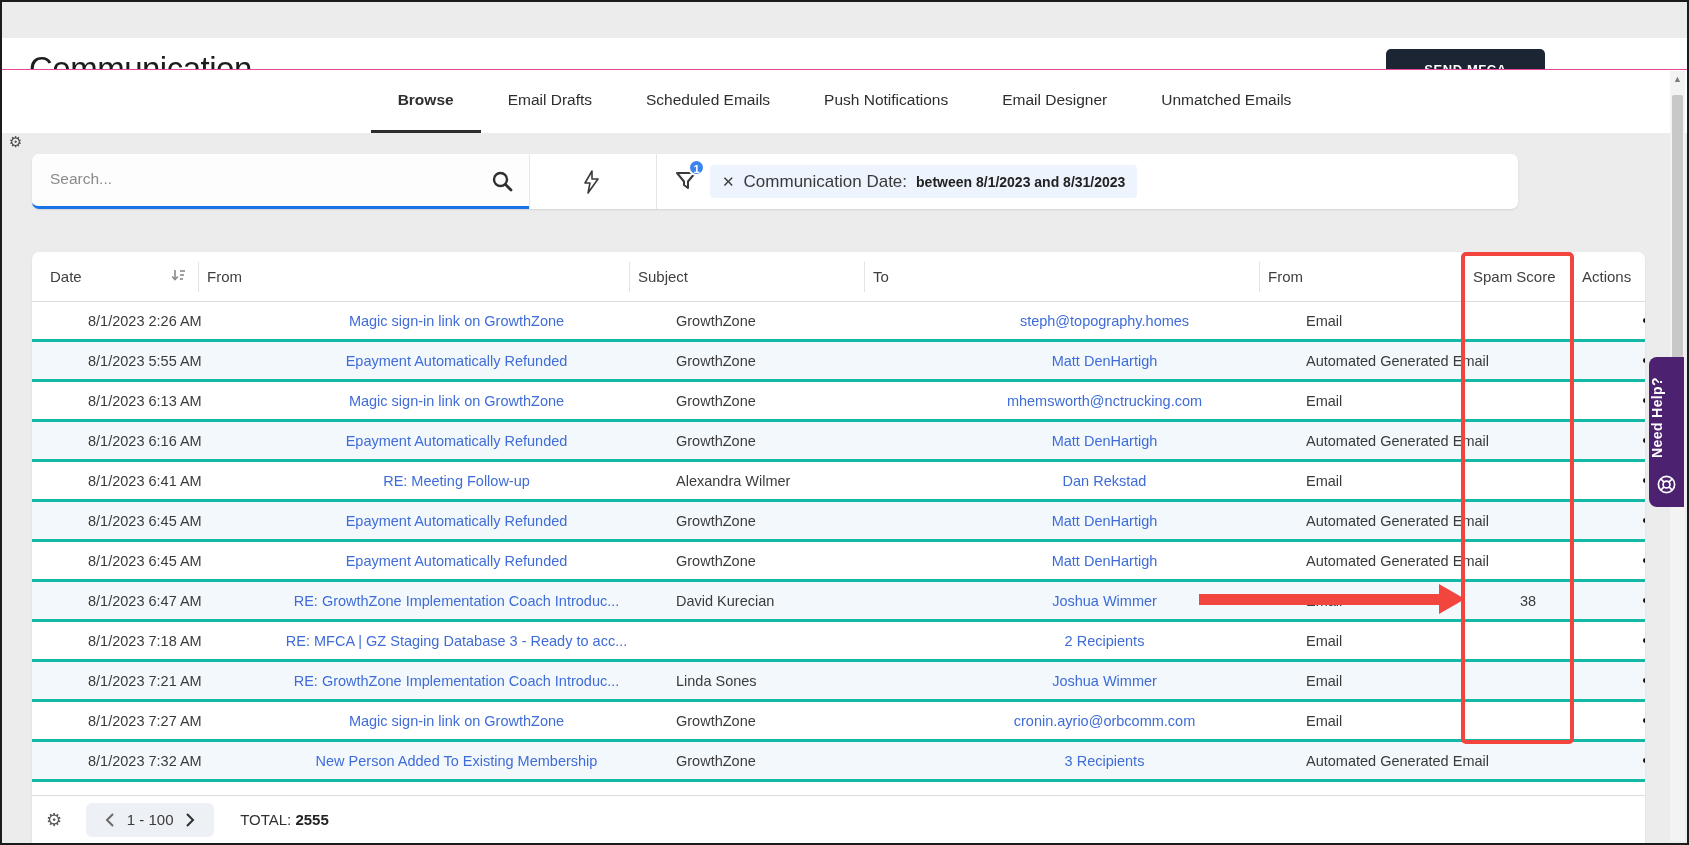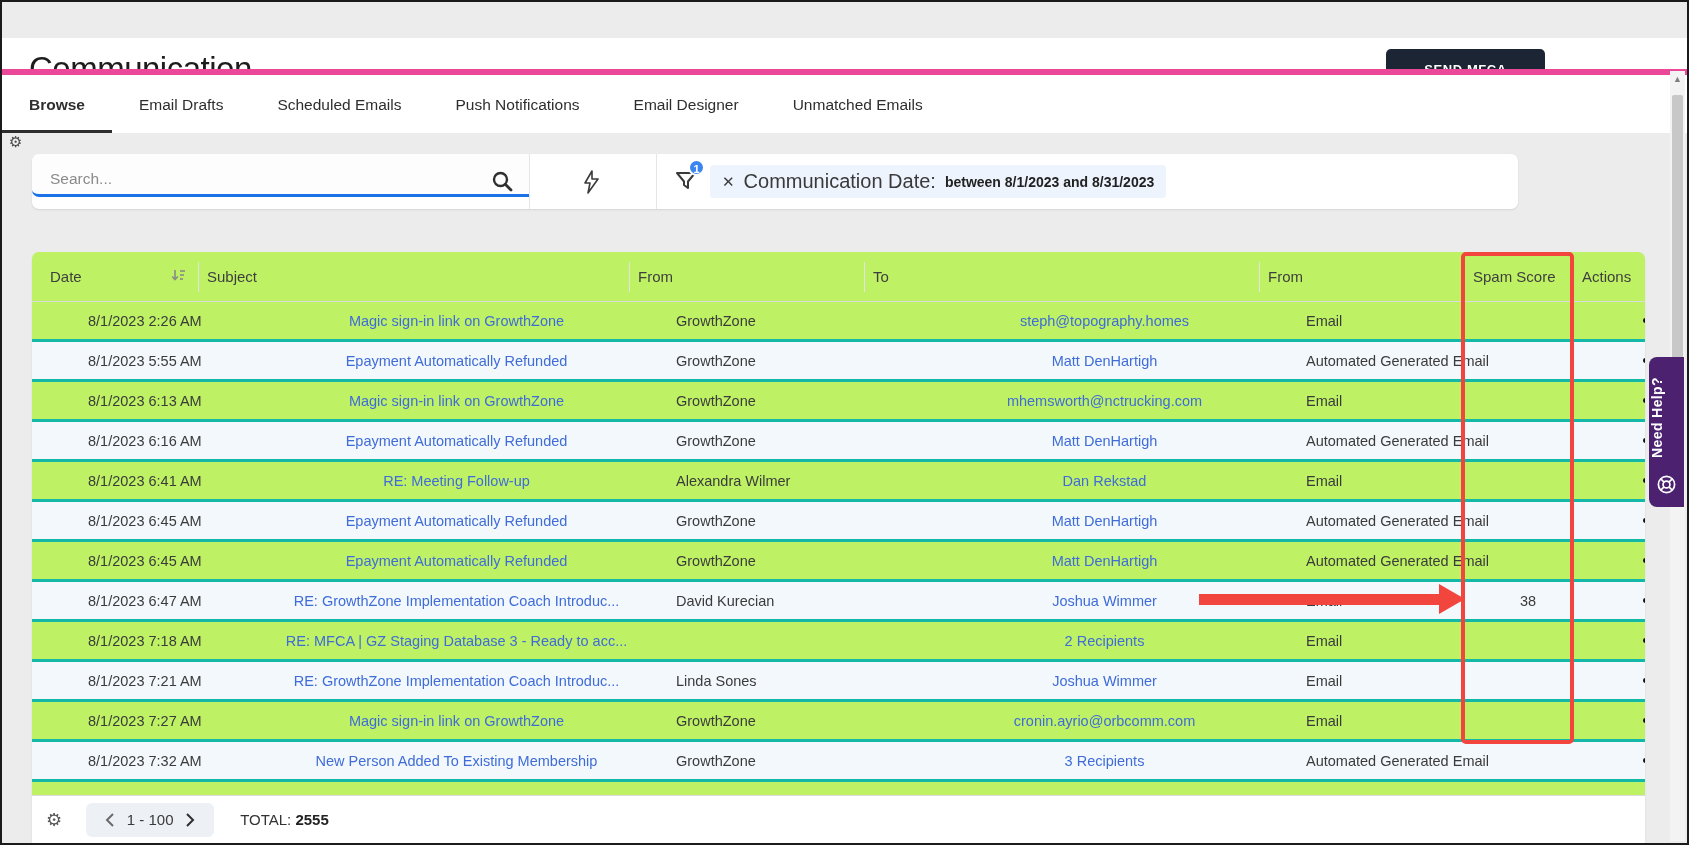--- a/index.html
+++ b/index.html
@@ -15,55 +15,55 @@
   
   .app-header { position:absolute; top:0; left:0; right:0; height:67px; background:#fff; z-index:2;margin-top:36px; }
   .page-title { position:absolute; left:27px; top:12px; font-size:33px; font-weight:400; color:#1d1d1d; letter-spacing:-0.5px; }
   .send-email-btn {
     position:absolute; left:1384px; top:11px; width:159px; height:41px;
     background:#1b2533; color:#fff; border:none; border-radius:5px;
     font-size:13px; font-weight:bold; letter-spacing:0.6px; cursor:pointer;
     font-family:inherit;
   }
   
-  .tabbar { position:absolute; top:67px; left:0; right:0; height:64px; background:#fff; border-top:6px solid #ec4899; display:flex; z-index:2; }
+  .tabbar { position:absolute; top:67px; left:0; right:0; height:64px; background:#fff; border-top:1px solid #ec4899; display:flex; z-index:2;justify-content:center; }
   .tab { padding:0 27px; line-height:60px; font-size:15.5px; color:#2e2e2e; cursor:pointer; border-bottom:3px solid transparent; }
   .tab.active { font-weight:bold; border-bottom:3px solid #2d2d2d; }
   
   .grid-gear { position:absolute; top:132px; left:7px; font-size:15px; color:#4a4a4a; cursor:pointer; z-index:2; line-height:1; }
   .search-card {
     position:absolute; top:152px; left:30px; width:1486px; height:55px;
     background:#fff; border-radius:7px; box-shadow:0 1px 2px rgba(0,0,0,0.10); z-index:2;
   }
-  .search-zone { position:absolute; left:0; top:0; width:497px; height:43px; border-bottom:3px solid #1a73e8; border-radius:7px 0 0 7px; background:#fdfdfd; }
+  .search-zone { position:absolute; left:0; top:0; width:497px; height:55px; border-bottom:3px solid #1a73e8; border-radius:7px 0 0 7px; background:#fdfdfd; }
   .search-input {
     position:absolute; left:18px; top:0; width:430px; height:50px; border:none; outline:none;
     font-size:15.5px; color:#3b3b3b; background:transparent; font-family:inherit;
   }
   .search-input::placeholder { color:#8a8a8a; }
   .search-icon { position:absolute; left:459px; top:16px; }
   .vdiv { position:absolute; top:0; bottom:0; width:1px; background:#e6e6e6; }
   .bolt-icon { position:absolute; left:548px; top:16px; cursor:pointer; }
   .funnel-wrap { position:absolute; left:642px; top:15px; cursor:pointer; }
   .filter-badge {
     position:absolute; left:656px; top:5px; width:17px; height:17px; border-radius:50%;
     background:#3c85f0; color:#fff; font-size:11px; font-weight:bold; text-align:center; line-height:17px;
     border:2px solid #fff;
   }
   .filter-chip {
     position:absolute; left:678px; top:11px; height:33px; display:flex; align-items:center; gap:9px;
     background:#eef4fd; border-radius:4px; padding:0 12px; cursor:default;
   }
   .chip-x { font-size:15px; color:#3c3c3c; cursor:pointer; line-height:1; }
-  .chip-label { font-size:20px; color:#3a3a3a; }
+  .chip-label { font-size:17px; color:#3a3a3a; }
   .chip-value { font-size:14px; color:#222; font-weight:bold; }
   
   .table-card {
     position:absolute; top:250px; left:30px; width:1613px; bottom:0;
-    background:#bef264; border-radius:7px 7px 0 0; box-shadow:0 1px 2px rgba(0,0,0,0.10); z-index:2;
+    background:#ffffff; border-radius:7px 7px 0 0; box-shadow:0 1px 2px rgba(0,0,0,0.10); z-index:2;
   }
   .trow { display:grid; grid-template-columns:167px 431px 235px 395px 205px 109px 71px; align-items:center; }
   .thead { height:50px; border-bottom:1px solid #dcdcdc; }
   .th { font-size:15px; color:#3f3f3f; padding-left:8px; height:30px; line-height:30px; border-right:1px solid #e3e3e3; display:flex; align-items:center; white-space:nowrap; overflow:hidden; }
   .th:first-child { padding-left:18px; }
   .th:last-child { border-right:none; }
   .sort-icon { margin-left:auto; margin-right:12px; }
   .rows-clip { position:absolute; left:0; right:0; top:50px; bottom:48px; overflow:hidden; }
   .row { height:40px; border-bottom:3px solid #14b8a6; font-size:14.5px; color:#3b3b3b;padding-left:38px; }
   .row.alt { background:#f3f8fc; }
@@ -162,22 +162,22 @@
 
 <div class="table-card">
   <div class="trow thead" id="thead">
       <div class="th">Date<span class="sort-icon"><svg width="15" height="14" viewBox="0 0 15 14">
             <line x1="4" y1="2" x2="4" y2="11" stroke="#8a8a8a" stroke-width="1.6"></line>
             <polyline points="1.2,8.5 4,11.5 6.8,8.5" fill="none" stroke="#8a8a8a" stroke-width="1.6"></polyline>
             <line x1="9" y1="3" x2="14" y2="3" stroke="#8a8a8a" stroke-width="1.6"></line>
             <line x1="9" y1="7" x2="13" y2="7" stroke="#8a8a8a" stroke-width="1.6"></line>
             <line x1="9" y1="11" x2="12" y2="11" stroke="#8a8a8a" stroke-width="1.6"></line>
           </svg></span></div>
+      <div class="th">From</div>
       <div class="th">Subject</div>
-      <div class="th">From</div>
       <div class="th">To</div>
       <div class="th">From</div>
       <div class="th">Spam Score</div>
       <div class="th">Actions</div>
     </div>
   <div class="rows-clip" id="tbody">
       <div class="trow row">
         <div class="cell date">8/1/2023 2:26 AM</div>
         <div class="cell link">Magic sign-in link on GrowthZone</div>
         <div class="cell">GrowthZone</div>

